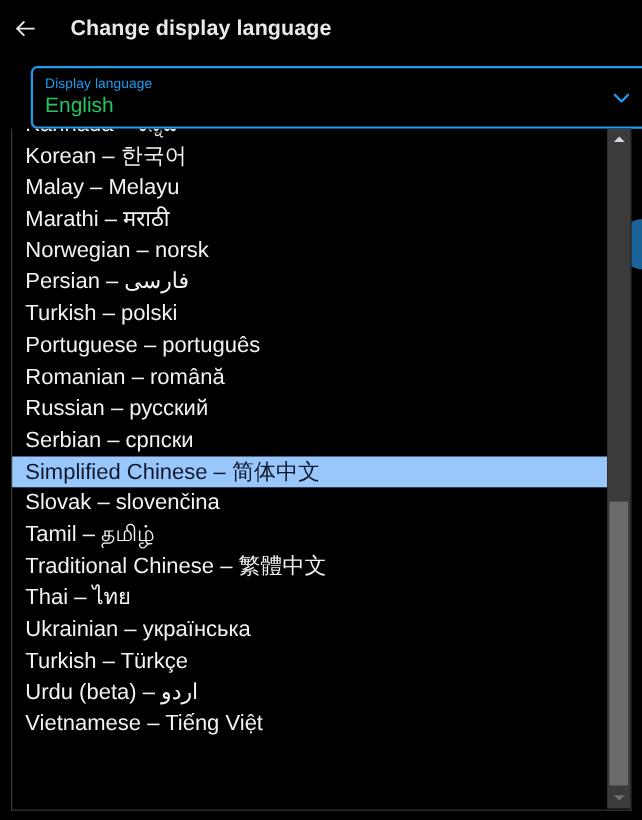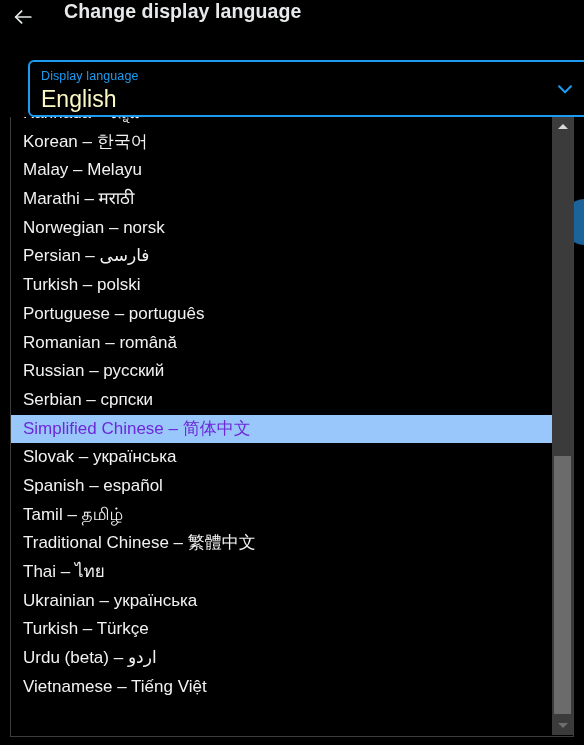--- a/index.html
+++ b/index.html
@@ -17,21 +17,21 @@
     color: #e7e9ea;
   }
 
   
   #header {
     position: absolute;
     left: 0; top: 0;
     width: 584px;
     height: 52px;
     display: flex;
-    align-items: flex-start;
+    align-items: center;
   }
 
   #back-button {
     width: 34px;
     height: 34px;
     margin-left: 6px;
     display: flex;
     align-items: center;
     justify-content: center;
     border-radius: 50%;
@@ -82,22 +82,22 @@
     top: 7px;
     font-size: 12.5px;
     color: #1d9bf0;
     letter-spacing: .1px;
   }
 
   #combobox-value {
     position: absolute;
     left: 11px;
     top: 24px;
-    font-size: 23px;
-    color: #fef9c3;
+    font-size: 19px;
+    color: #22c55e;
   }
 
   #combobox-chevron {
     position: absolute;
     right: 12px;
     top: 50%;
     transform: translateY(-50%);
     width: 26px;
     height: 26px;
     display: flex;
@@ -131,30 +131,30 @@
     position: absolute;
     left: 0;
     top: -18px;        
     width: 541px;
   }
 
   .language-option {
     height: 28.7px;
     line-height: 28.7px;
     padding-left: 12px;
-    font-size: 17px;
+    font-size: 20px;
     color: #f2f2f2;
     white-space: nowrap;
     overflow: hidden;
     cursor: default;
   }
 
   .language-option.selected {
     background: #99c7fc;
-    color: #6d28d9;
+    color: #0f172a;
   }
 
   
   #dropdown-scrollbar {
     position: absolute;
     right: 0;
     top: 0;
     width: 21px;
     height: 618px;
     background: #3b3b3b;
@@ -234,22 +234,21 @@
         <div class="language-option">Malay – Melayu</div>
         <div class="language-option">Marathi – मराठी</div>
         <div class="language-option">Norwegian – norsk</div>
         <div class="language-option">Persian – فارسی</div>
         <div class="language-option">Turkish – polski</div>
         <div class="language-option">Portuguese – português</div>
         <div class="language-option">Romanian – română</div>
         <div class="language-option">Russian – русский</div>
         <div class="language-option">Serbian – српски</div>
         <div class="language-option selected">Simplified Chinese – 简体中文</div>
-        <div class="language-option">Slovak – українська</div>
-        <div class="language-option">Spanish – español</div>
+        <div class="language-option">Slovak – slovenčina</div>
         <div class="language-option">Tamil – தமிழ்</div>
         <div class="language-option">Traditional Chinese – 繁體中文</div>
         <div class="language-option">Thai – ไทย</div>
         <div class="language-option">Ukrainian – українська</div>
         <div class="language-option">Turkish – Türkçe</div>
         <div class="language-option">Urdu (beta) – اردو</div>
         <div class="language-option">Vietnamese – Tiếng Việt</div>
       </div>
   </div>
 

